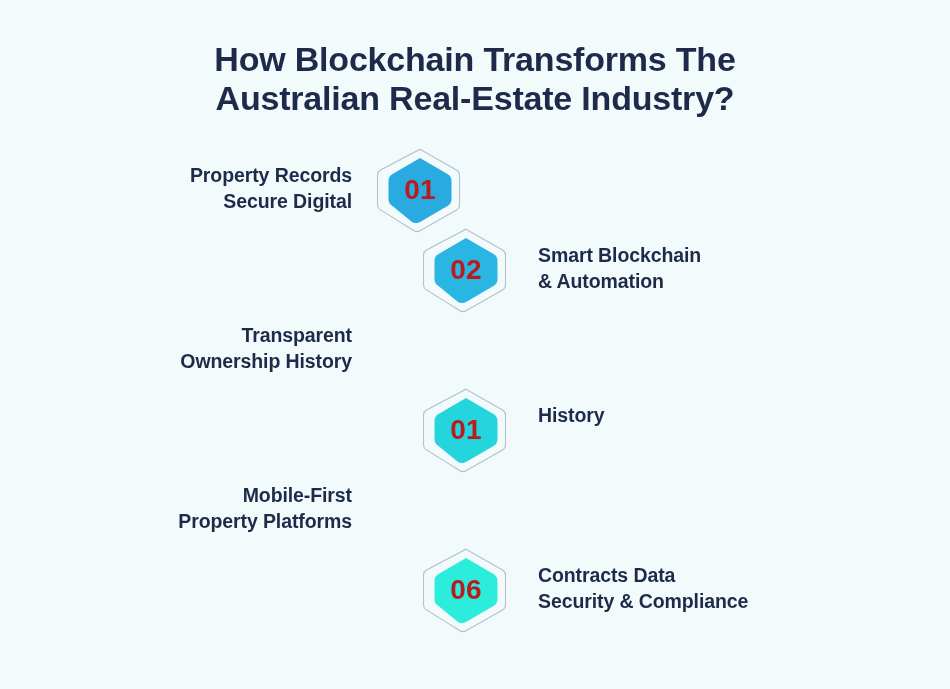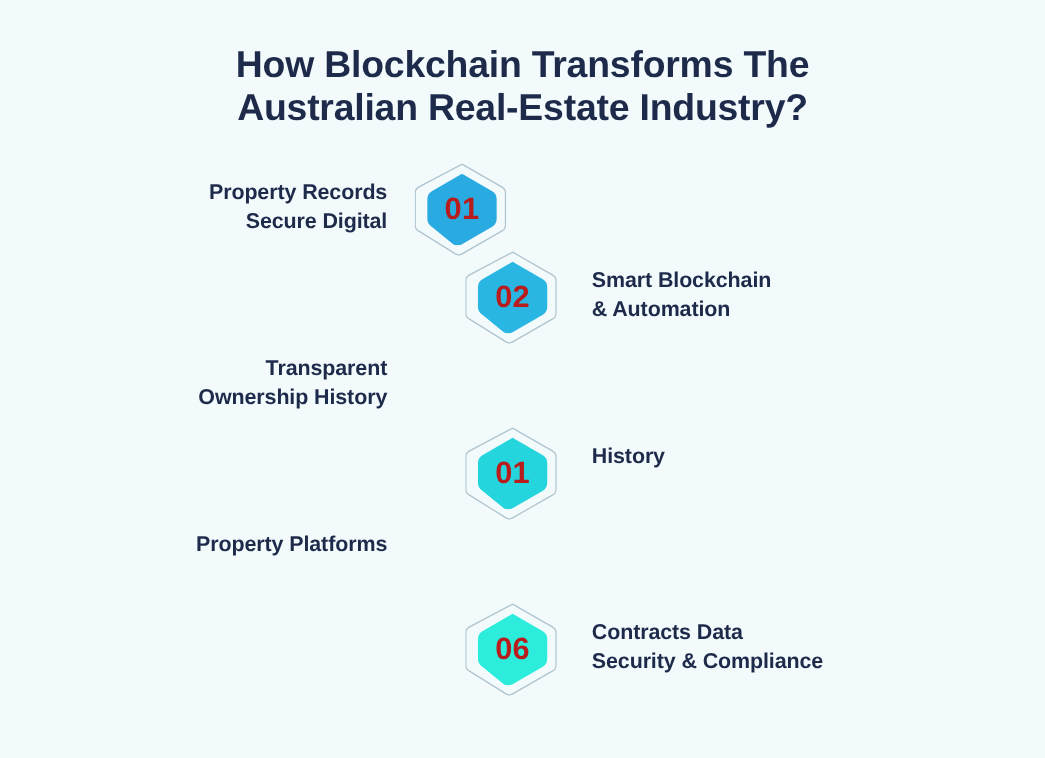--- a/index.html
+++ b/index.html
@@ -166,20 +166,21 @@
             <path d="M33 1 L60.5 16.9 a8 8 0 0 1 4 6.9 V42.2 a8 8 0 0 1 -4 6.9 L33 65 a8 8 0 0 1 -8 0 L5.5 49.1 a8 8 0 0 1 -4 -6.9 V23.8 a8 8 0 0 1 4 -6.9 Z" fill="#25D5DE"></path>
           </svg>
           <div class="hex-num">01</div>
         </div>
         <div class="label label-right">
           <span class="lt">History</span>
         </div>
       </div>
       <div class="chain-row">
         <div class="label label-left">
+          <span class="lt">Mobile-First</span>
           <span class="lt">Property Platforms</span>
         </div>
       </div>
       <div class="chain-row">
         <div class="hex-wrap right-hex">
           <svg class="hex-outline" viewBox="0 0 86 86">
             <path d="M43 2.2 L79.5 23.1 a6 6 0 0 1 3 5.2 V57.7 a6 6 0 0 1 -3 5.2 L43 83.8 a6 6 0 0 1 -6 0 L3.5 62.9 a6 6 0 0 1 -3 -5.2 V28.3 a6 6 0 0 1 3 -5.2 Z" fill="none" stroke="#AFC3CE" stroke-width="1.1"></path>
           </svg>
           <svg class="hex-fill" viewBox="0 0 66 66">
             <path d="M33 1 L60.5 16.9 a8 8 0 0 1 4 6.9 V42.2 a8 8 0 0 1 -4 6.9 L33 65 a8 8 0 0 1 -8 0 L5.5 49.1 a8 8 0 0 1 -4 -6.9 V23.8 a8 8 0 0 1 4 -6.9 Z" fill="#2CEDDC"></path>

